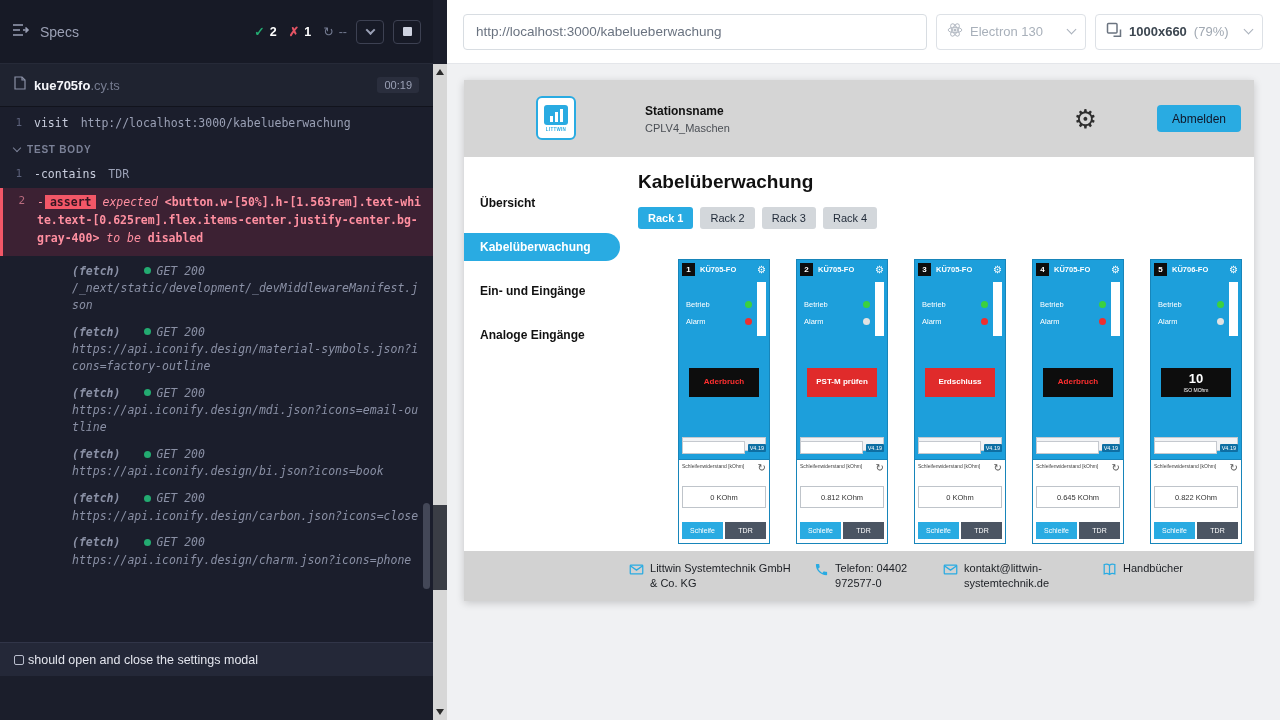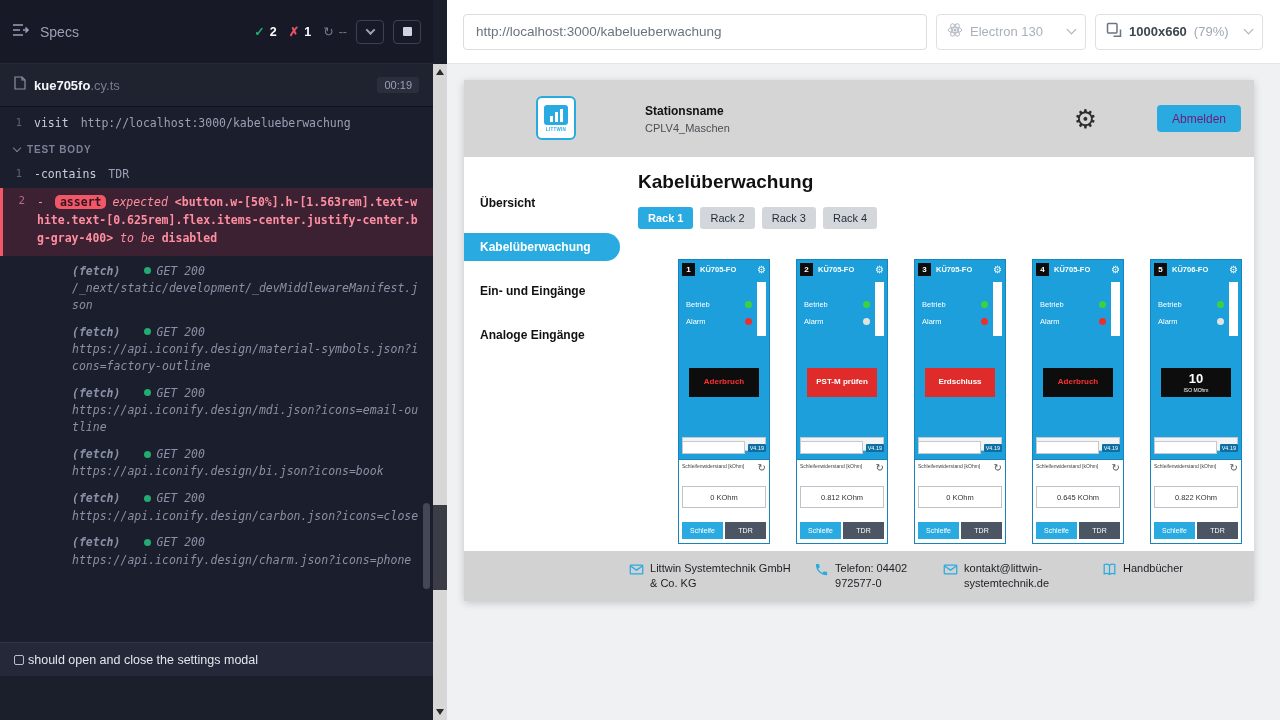--- a/index.html
+++ b/index.html
@@ -29,21 +29,21 @@
   .crow { display:flex; padding:4px 10px 4px 0; line-height:1.4; }
   .lnum { width:34px; text-align:right; color:#5b617a; flex:none; padding-right:12px; font-size:11px; }
   .cmd { color:#c9cede; }
   .argsp { color:#9aa0b5; margin-left:12px; word-break:break-all; }
   .section-head { display:flex; align-items:center; gap:7px; color:#7b8197; font-size:10px; letter-spacing:.8px; font-weight:700; padding:9px 0 7px 14px; font-family:"Liberation Sans",sans-serif; }
   .schev { width:6px; height:6px; border-right:1.6px solid #7b8197; border-bottom:1.6px solid #7b8197; transform:rotate(45deg); margin-top:-3px; }
 
   .assert { background:#3c2133; border-left:3px solid #f25767; display:flex; padding:6px 12px 8px 0; margin:2px 0; }
   .assert .lnum { color:#b86b7e; }
   .assert-body { flex:1; color:#ff8fa0; word-break:break-all; line-height:1.55; }
-  .badge { background:#f25767; color:#341622; font-weight:700; padding:0 5px; border-radius:5px; margin:0 6px 0 11px; }
+  .badge { background:#f25767; color:#341622; font-weight:700; padding:0 5px; border-radius:0; margin:0 6px 0 1px; }
   .it { font-style:italic; }
   .bd { font-weight:700; }
 
   .fetch { padding:5px 12px 5px 72px; font-style:italic; color:#8a90a5; line-height:1.45; }
   .fetch-head { display:flex; align-items:center; }
   .fetch-label { font-weight:700; }
   .gdot { width:7px; height:7px; border-radius:50%; background:#23ab71; display:inline-block; margin:0 5px 0 24px; flex:none; }
   .furl { word-break:break-all; margin-top:1px; }
 
   .code-thumb { position:absolute; right:3px; top:396px; width:7px; height:86px; background:#434757; border-radius:4px; }
@@ -72,21 +72,21 @@
   .app { position:absolute; left:17px; top:80px; width:790px; height:521px; background:#fff; box-shadow:0 2px 8px rgba(0,0,0,.18); }
   .app-header { height:77px; background:#d5d5d5; display:flex; align-items:center; position:relative; padding-left:181px; }
   .logo { position:absolute; left:72px; top:16px; width:40px; height:44px; background:#fff; border:2px solid #29abe2; border-radius:6px; display:flex; flex-direction:column; align-items:center; justify-content:center; gap:2px; }
   .logo-sq { width:24px; height:20px; background:#29abe2; border-radius:3px; display:flex; align-items:flex-end; justify-content:center; gap:2px; padding-bottom:3px; }
   .lb { background:#fff; width:3px; }
   .lb1 { height:6px; } .lb2 { height:10px; } .lb3 { height:13px; }
   .logo-txt { font-size:4.5px; color:#29abe2; font-weight:700; letter-spacing:.3px; }
   .station-label { font-size:12px; font-weight:700; color:#111; }
   .station-value { font-size:11px; color:#4b4f55; margin-top:4px; }
   .gear-app { margin-left:auto; margin-right:60px; font-size:26px; color:#2e2e2e; line-height:1; cursor:pointer; }
-  .logout { margin-right:13px; width:84px; height:27px; background:#29abe2; color:#701a75; font-size:12px; border:none; border-radius:4px; display:flex; align-items:center; justify-content:center; cursor:pointer; }
+  .logout { margin-right:13px; width:84px; height:27px; background:#29abe2; color:#0f172a; font-size:12px; border:none; border-radius:4px; display:flex; align-items:center; justify-content:center; cursor:pointer; }
 
   .app-body { display:flex; height:394px; }
   .app-nav { width:156px; padding-top:32px; flex:none; }
   .nav-item { height:28px; display:flex; align-items:center; padding-left:16px; font-size:12px; font-weight:700; color:#111; margin-bottom:16px; cursor:pointer; }
   .nav-item.active { background:#29abe2; color:#fff; border-radius:0 14px 14px 0; }
 
   .app-main { flex:1; padding:10px 0 0 18px; overflow:hidden; }
   .main-title { font-size:19px; font-weight:700; color:#111; margin-top:4px; }
   .tabs { display:flex; gap:7px; margin-top:14px; }
   .tab { height:22px; padding:0 10px; display:flex; align-items:center; font-size:11px; background:#d3d7db; color:#1f2937; border-radius:3px; cursor:pointer; }

